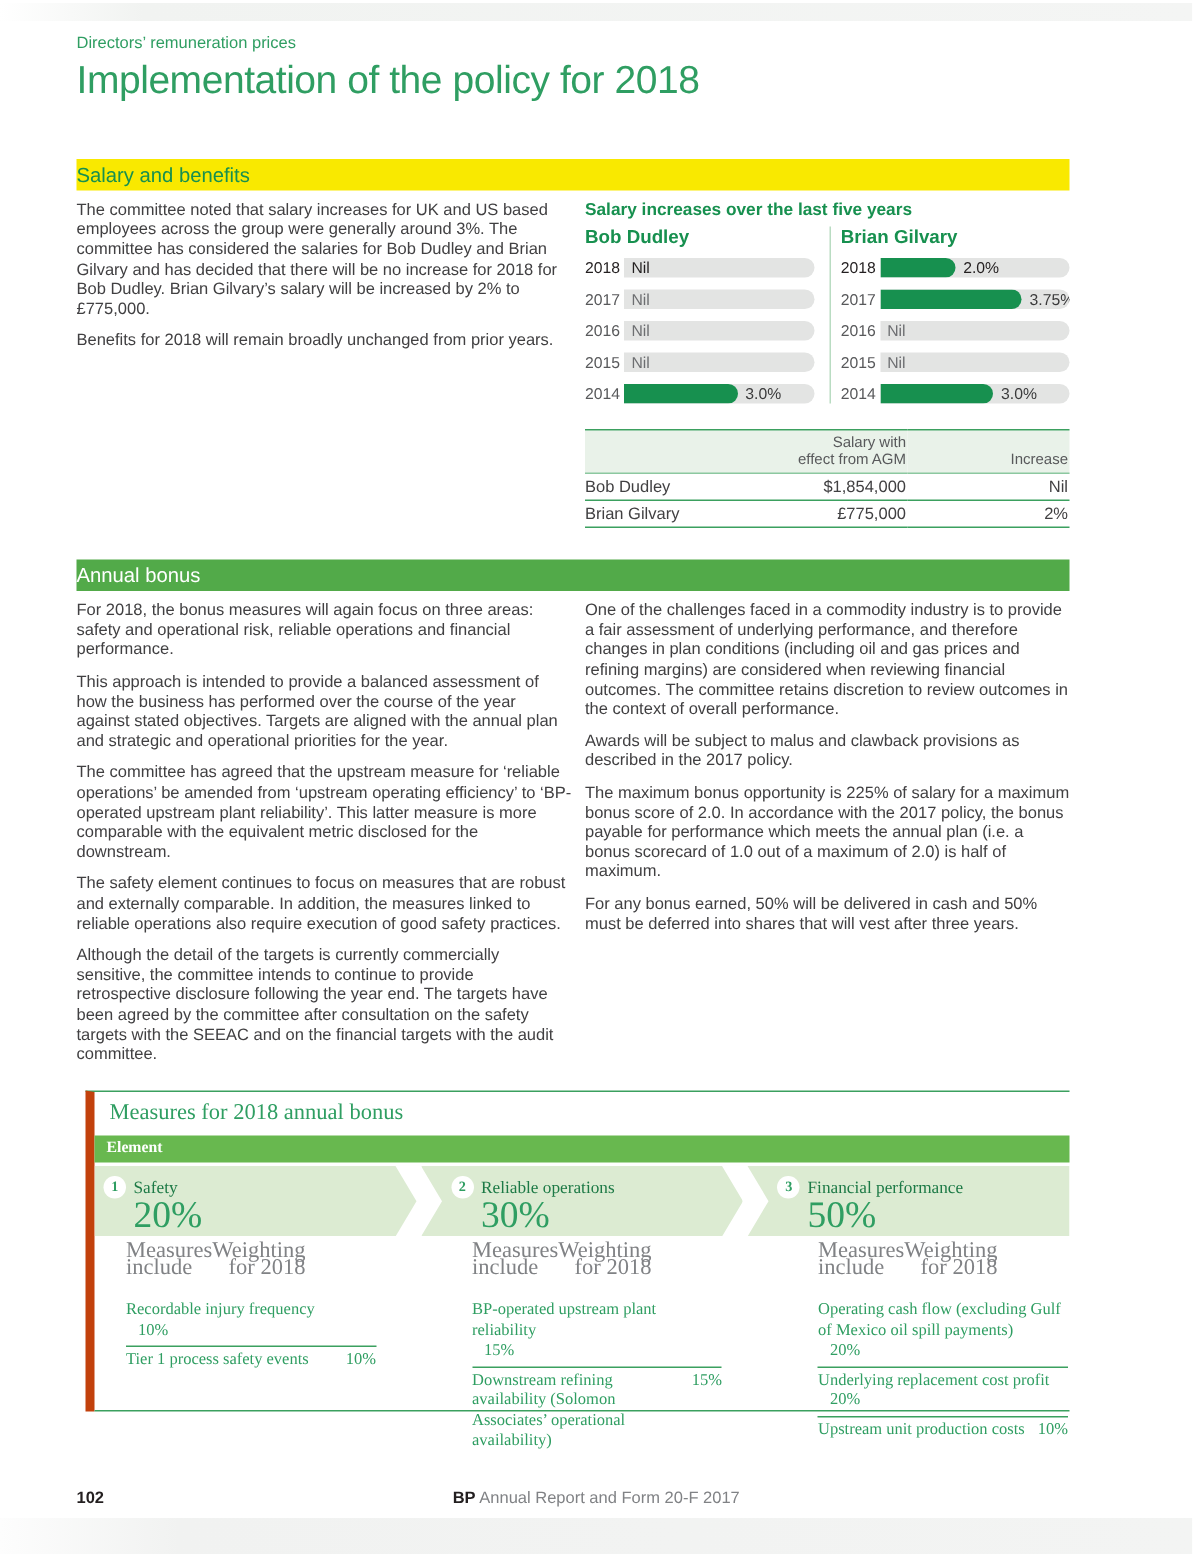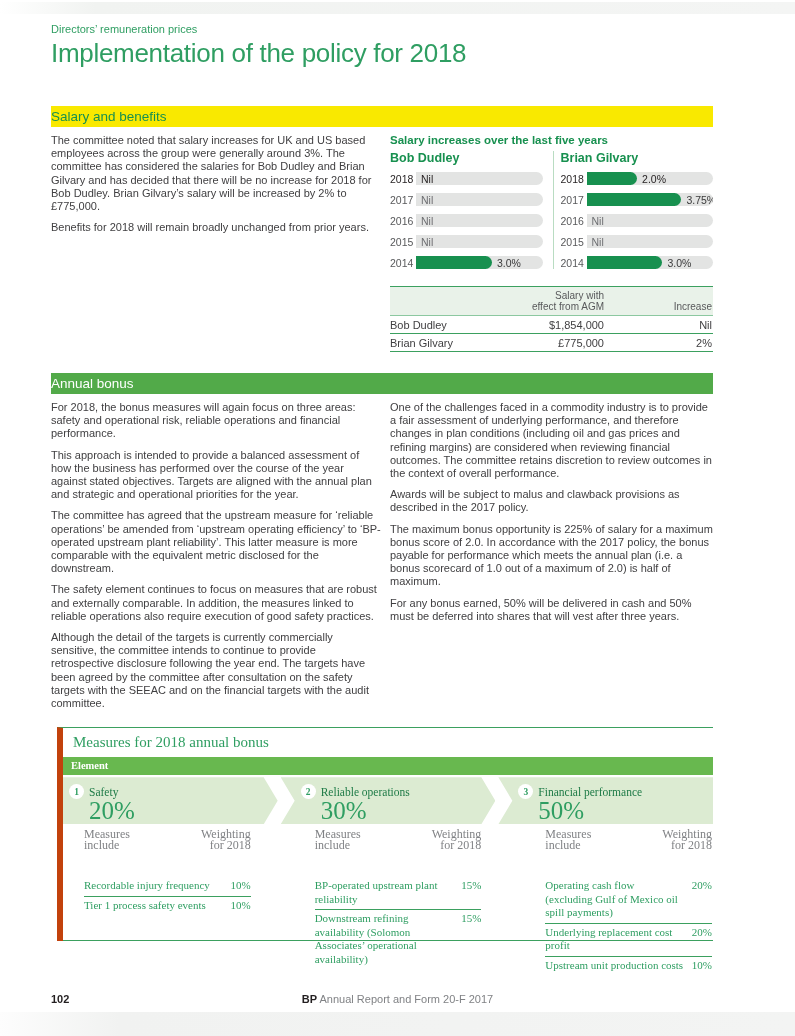--- a/index.html
+++ b/index.html
@@ -57,24 +57,24 @@
   .panel.first { clip-path:polygon(0 0, calc(100% - 14px) 0, 100% 50%, calc(100% - 14px) 100%, 0 100%); }
   .panel.mid { clip-path:polygon(0 0, calc(100% - 14px) 0, 100% 50%, calc(100% - 14px) 100%, 0 100%, 14px 50%); }
   .panel.last { clip-path:polygon(0 0, 100% 0, 100% 100%, 0 100%, 14px 50%); }
   .panel-head { display:flex; align-items:center; gap:5px; }
   .num-circle { width:15px; height:15px; border-radius:50%; background:#ffffff; color:#2f9e62; font-size:9.5px; font-weight:bold; display:flex; align-items:center; justify-content:center; flex:none; }
   .panel-name { font-size:11.5px; color:#1d7a46; }
   .panel-pct { font-size:25px; color:#2f9e62; margin-left:20px; margin-top:-2px; }
   .measures-tables { display:flex; gap:3px; margin-top:5px; }
   .mcol { flex:1; padding:0 40px 0 21px; }
   .mcol:last-child { padding-right:1px; }
-  .mhead { display:flex; justify-content:space-between; font-size:12px; line-height:11px; color:#808285; margin-bottom:26px; }
+  .mhead { display:flex; justify-content:flex-start; font-size:15px; line-height:11px; color:#808285; margin-bottom:14px; }
   .mhead .wt { text-align:right; }
   .mrow { display:flex; justify-content:space-between; align-items:flex-start; font-size:11px; line-height:13.5px; color:#2f9e62; padding:2px 0 3px 0; }
-  .mrow.sep { border-bottom:1px solid #3ba05f; }
+  .mrow.sep { border-bottom:1px solid #3ba05f;flex-direction:column; }
   .mrow .mw { text-align:right; flex:none; margin-left:8px; }
 
   
   .footer { position:absolute; top:993px; left:0; width:795px; font-size:11px; color:#808285; }
   .footer .pageno { position:absolute; left:51px; top:0; font-weight:bold; color:#231f20; }
   .footer .center { width:100%; text-align:center; }
   .footer .brand { font-weight:bold; color:#231f20; }
 </style>
 </head>
 <body>

